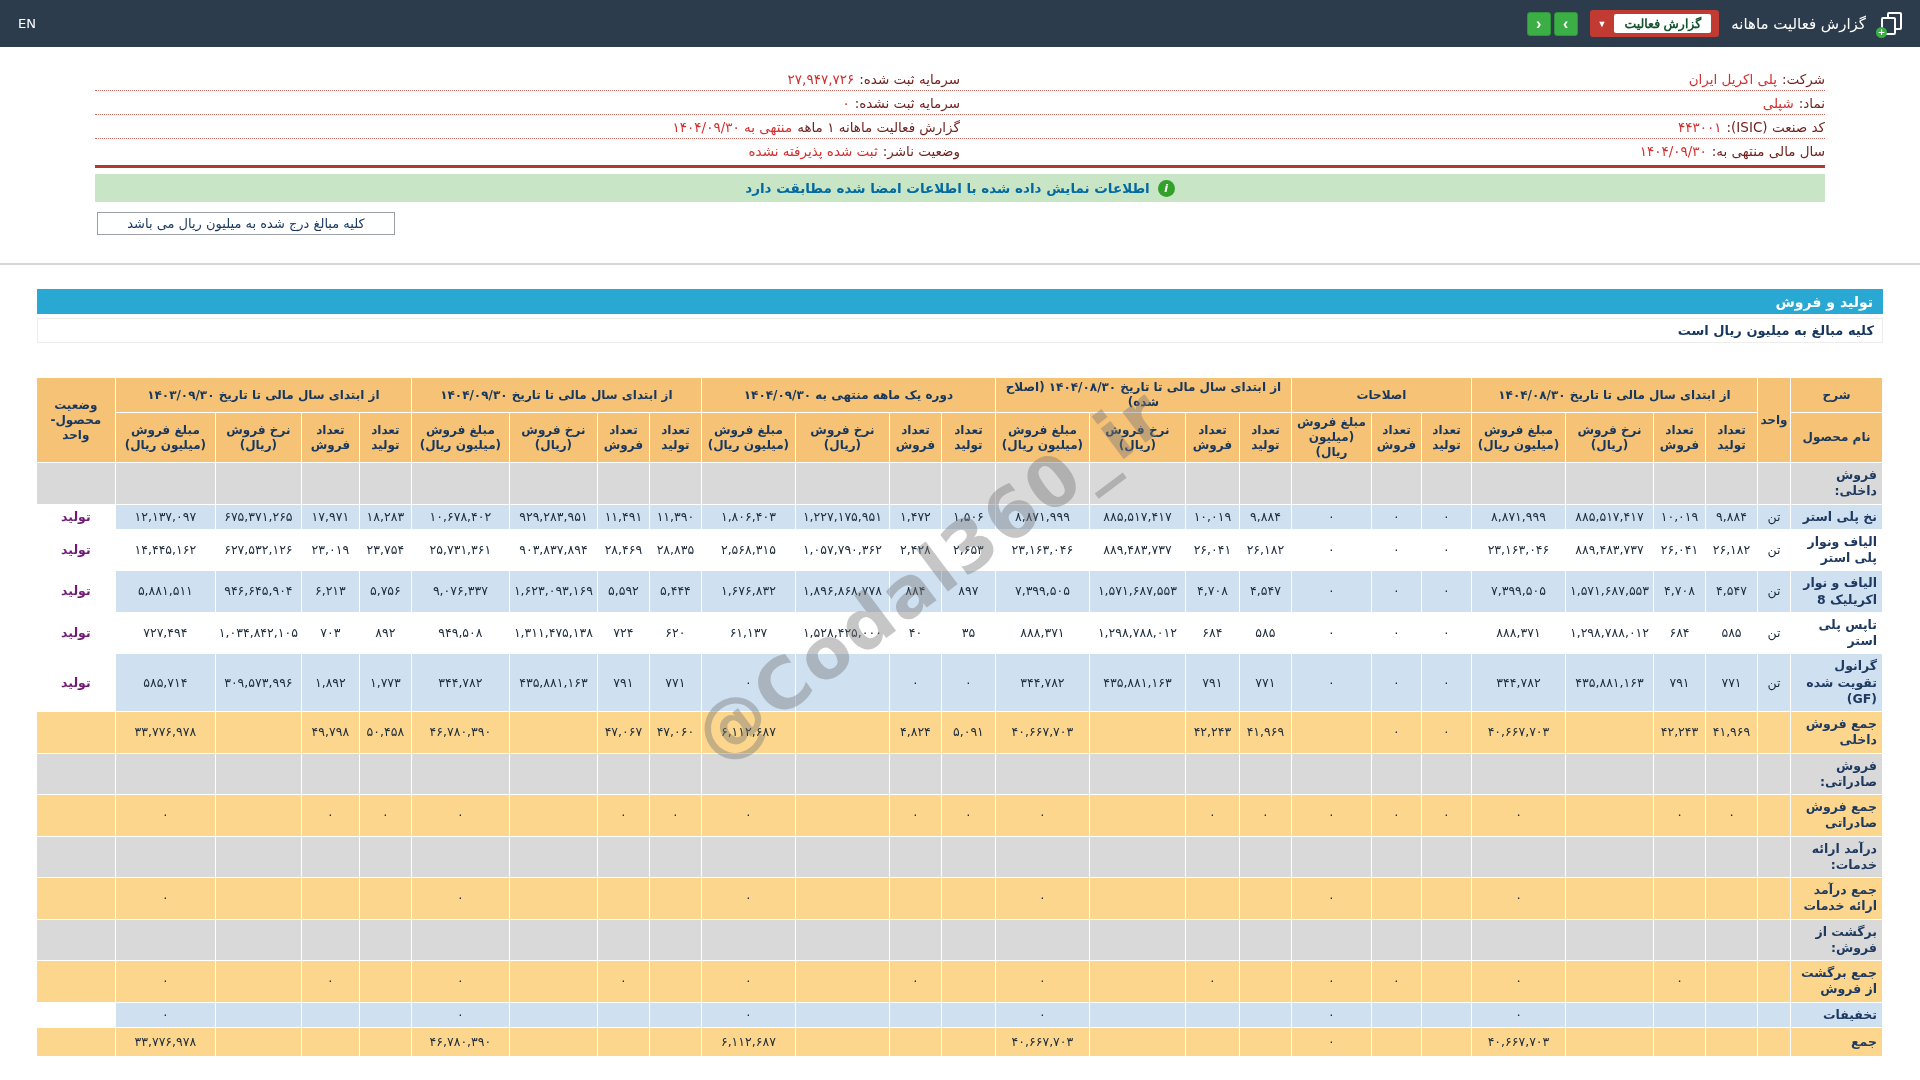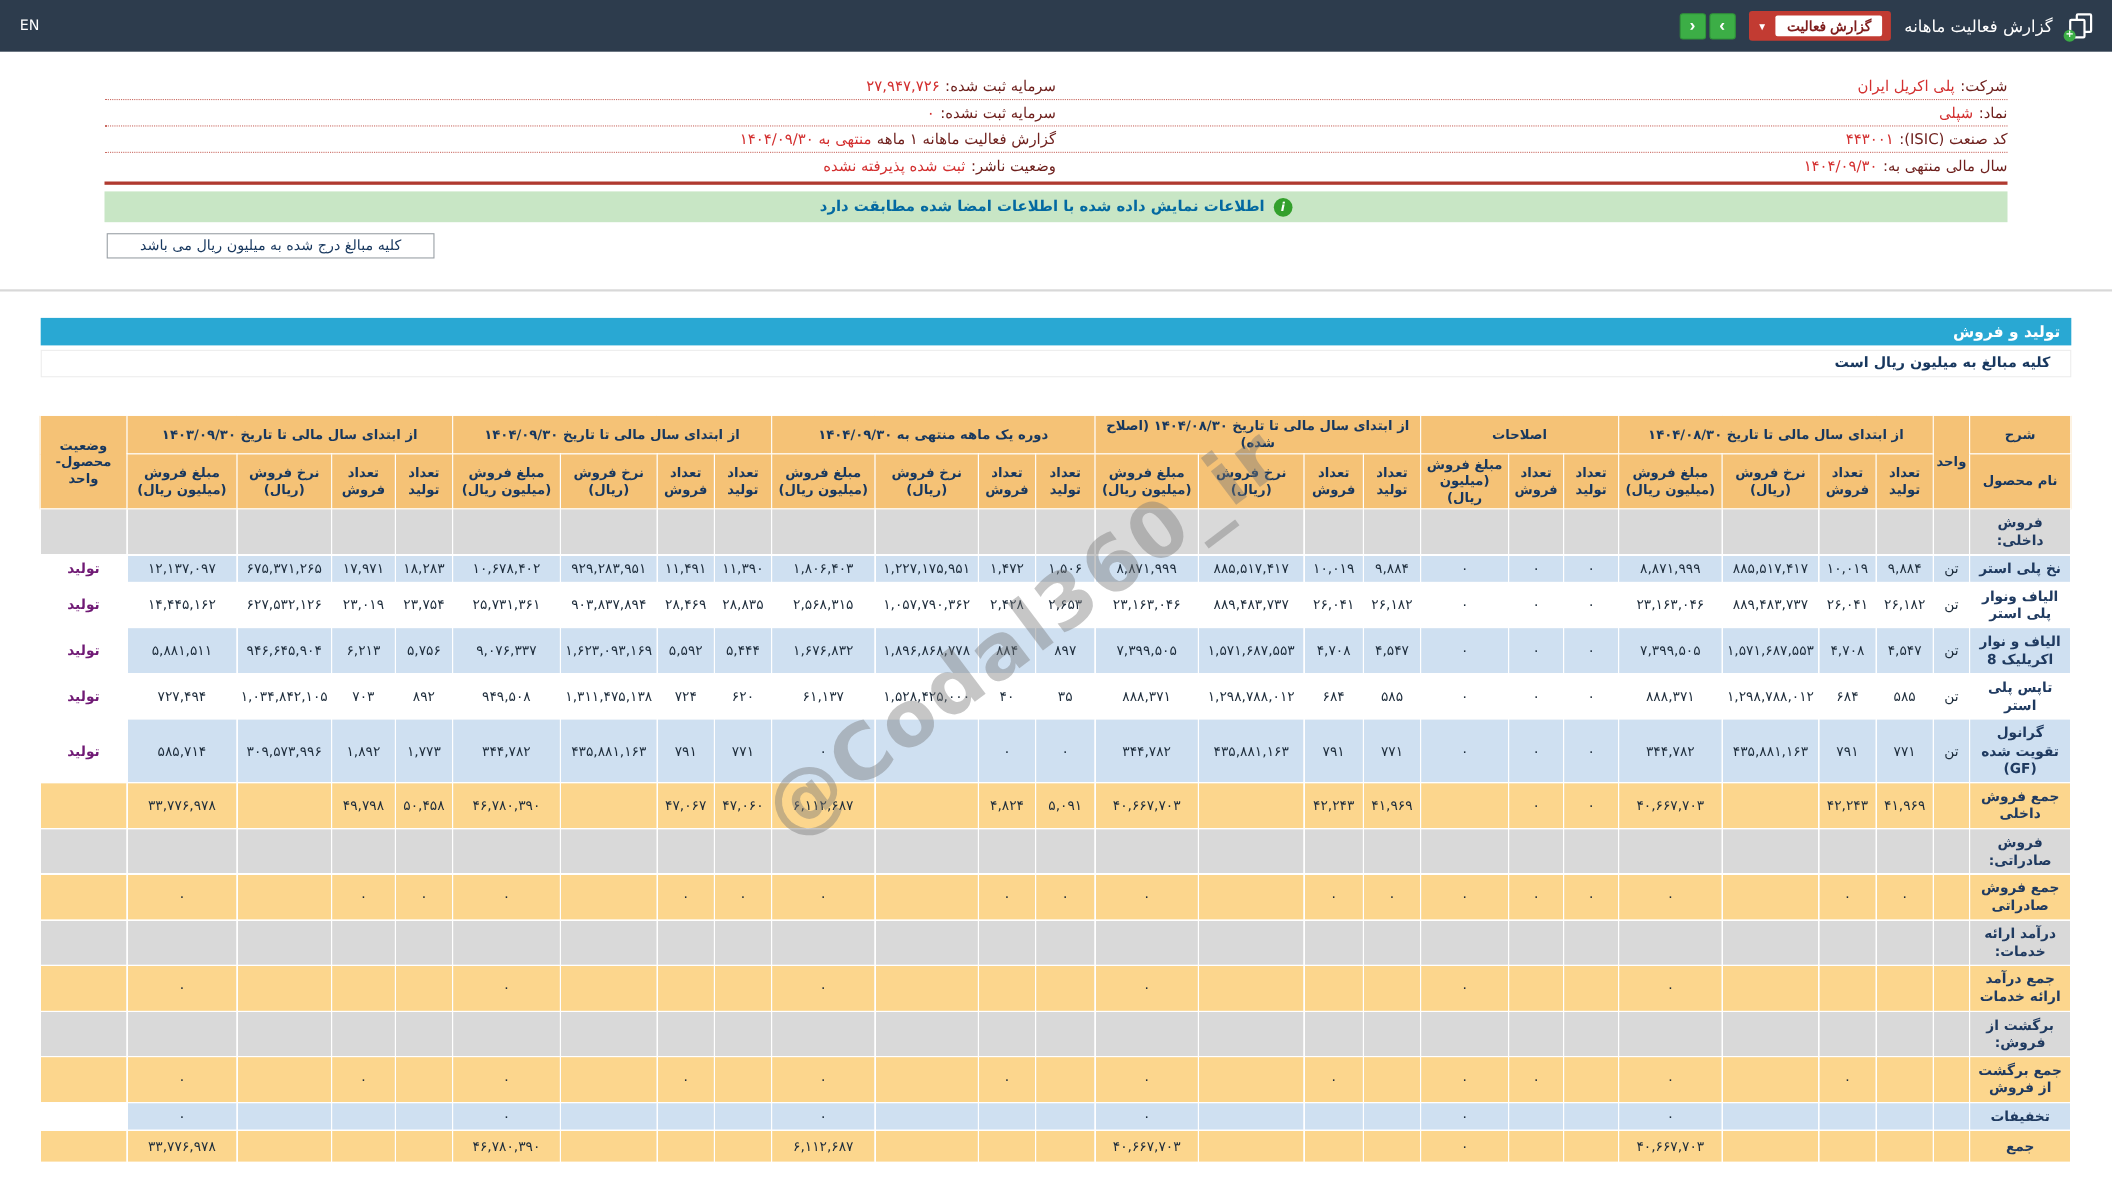--- a/index.html
+++ b/index.html
@@ -9,21 +9,21 @@
   
   .topbar{height:47px;background:#2d3c4d;display:flex;align-items:center;justify-content:space-between;padding:0 18px;direction:rtl}
   .topbar-right{display:flex;align-items:center;gap:12px}
   .report-icon{position:relative;width:24px;height:24px}
   .report-icon .sheet{position:absolute;border:2px solid #fff;border-radius:2px;width:15px;height:18px;background:transparent}
   .report-icon .sheet.back{right:0;top:0}
   .report-icon .sheet.front{right:6px;top:5px;background:#2d3c4d}
   .report-icon .plus-dot{position:absolute;left:-2px;bottom:-2px;width:11px;height:11px;border-radius:50%;background:#3cae46;color:#fff;font-size:9px;line-height:11px;text-align:center;font-weight:bold}
   .page-title{color:#fff;font-size:15px}
   .report-btn{background:#c23b32;border:none;border-radius:3px;display:flex;align-items:center;gap:8px;padding:4px 8px;cursor:pointer}
-  .report-btn-chip{background:#fff;color:#7f1d1d;font-size:12.5px;font-weight:bold;padding:2px 10px;border-radius:2px;white-space:nowrap}
+  .report-btn-chip{background:#fff;color:#14532d;font-size:12.5px;font-weight:bold;padding:2px 10px;border-radius:2px;white-space:nowrap}
   .report-caret{color:#fff;font-size:9px}
   .nav-arrows{display:flex;gap:3px}
   .nav-btn{width:24px;height:24px;background:#3cae46;border:1px solid #2f9439;border-radius:3px;color:#fff;font-size:16px;font-weight:bold;display:flex;align-items:center;justify-content:center;cursor:pointer;line-height:1}
   .en-link{color:#fff;font-size:13px;cursor:pointer}
 
   
   .company{width:1730px;margin:20px auto 0;direction:rtl;border-bottom:3px solid #b03a30;padding-bottom:2px}
   .info-row{display:flex;border-bottom:1px dotted #c96a62;height:24px;align-items:center;font-size:13.5px}
   .info-row.last{border-bottom:none}
   .info-half{width:50%;display:flex;align-items:baseline}
@@ -37,29 +37,29 @@
 
   
   .amounts-wrap{width:1730px;margin:10px auto 0;direction:rtl}
   .amounts-box{width:298px;margin-right:auto;margin-left:2px;border:1px solid #9aa0a6;background:#fff;padding:3px 6px;text-align:center;font-size:13px;color:#17375e}
 
   .divider{margin-top:28px;border-top:2px solid #d8d8d8;width:100%}
 
   
   .main{margin:24px 37px 0;direction:rtl}
   .section-bar{background:#29a8d3;color:#fff;font-weight:bold;font-size:14px;height:25px;display:flex;align-items:center;padding:0 10px}
-  .unit-note{border:1px solid #ededed;background:#fff;color:#17375e;font-weight:bold;font-size:13px;padding:4px 18px;margin-top:4px}
+  .unit-note{border:1px solid #ededed;background:#fff;color:#17375e;font-weight:bold;font-size:13px;padding:4px 8px;margin-top:4px}
 
   
   table.data-table{table-layout:fixed;border-collapse:collapse;width:1846px;margin-top:34px;direction:rtl}
   .data-table th{background:#f5c276;color:#17375e;font-weight:bold;border:1px solid #fff;padding:2px 1px;font-size:12px;line-height:1.25;text-align:center;vertical-align:middle}
   #sales-table thead tr.group-row th{height:25px}
   #sales-table thead tr.sub-row th{height:46px}
   .data-table td{border:1px solid #fff;padding:4px 2px;font-size:12.5px;color:#1c2b3a;text-align:center;vertical-align:middle;line-height:1.3;overflow:hidden}
-  .data-table td.c-name{font-weight:bold;color:#1f3a60;padding:4px 5px}
+  .data-table td.c-name{text-align:right;font-weight:bold;color:#1f3a60;padding:4px 5px}
   .data-table td.c-num{white-space:nowrap}
   .data-table td.c-status{color:#701a75;font-weight:bold}
   tr.v-section td{background:#d9d9d9;height:26px}
   tr.v-blue td{background:#cfe0f1}
   tr.v-white td{background:#ffffff}
   tr.v-total td{background:#fcd68d;padding-top:6px;padding-bottom:6px}
   tr.v-blue td.c-status,tr.v-white td.c-status{background:#fff}
 
   
   .watermark{position:absolute;left:930px;top:575px;transform:translate(-50%,-50%) rotate(-37deg);font-size:70px;font-weight:bold;color:rgba(120,120,120,.42);letter-spacing:3px;pointer-events:none;white-space:nowrap;z-index:5;direction:ltr}

